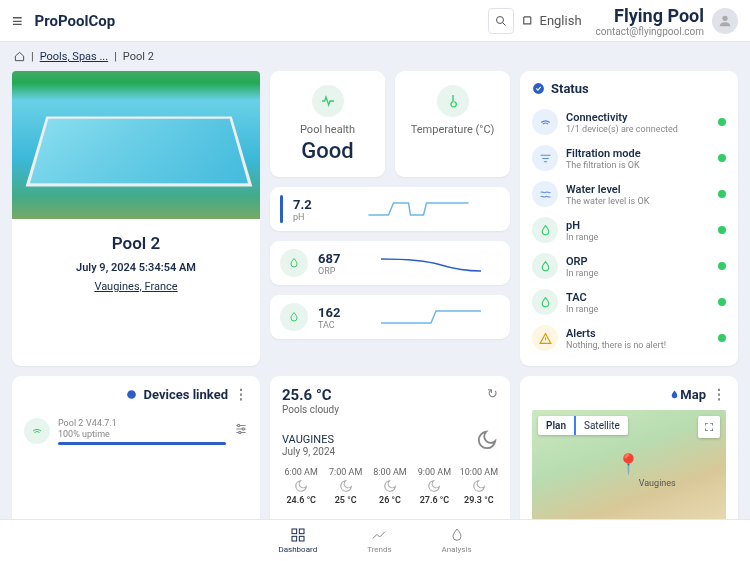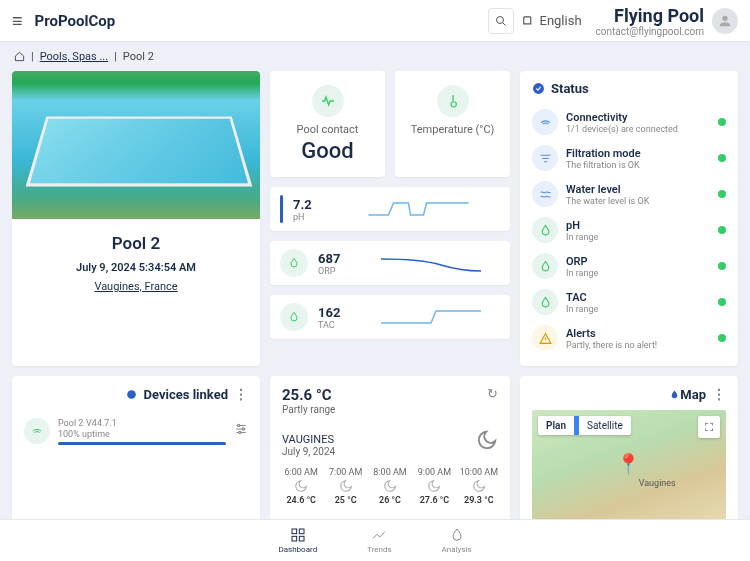--- a/index.html
+++ b/index.html
@@ -11,21 +11,21 @@
 .top-icon{width:26px;height:26px;display:flex;align-items:center;justify-content:center;border:1px solid #e0e2ea;border-radius:4px;margin-right:8px;color:#555;cursor:pointer}
 .lang{display:flex;align-items:center;color:#555;margin-right:14px;cursor:pointer}
 .lang svg{margin-right:4px}
 .user{text-align:right;margin-right:8px}
 .user-name{font-weight:700;color:#1a2b4a;font-size:18px}
 .user-email{font-size:10px;color:#888}
 .avatar{width:26px;height:26px;border-radius:50%;background:#e0e2ea;display:flex;align-items:center;justify-content:center;color:#aaa}
 .crumbs{padding:8px 14px;font-size:11px;color:#444;display:flex;align-items:center;gap:6px}
 .crumbs a{color:#1a2b4a;text-decoration:underline;cursor:pointer}
 .grid{display:grid;grid-template-columns:248px 1fr 218px;gap:10px;padding:0 12px}
-.card{background:#fff;border-radius:4px;box-shadow:0 1px 2px rgba(0,0,0,.05)}
+.card{background:#fff;border-radius:9px;box-shadow:0 1px 2px rgba(0,0,0,.05)}
 
 .pool-img{height:148px;background:linear-gradient(180deg,#4a6 0%,#2a5 8%,#6ad0e8 20%,#3bb8d8 60%,#4a8 85%,#7a6 100%);border-radius:4px 4px 0 0;position:relative;overflow:hidden}
 .pool-img::before{content:"";position:absolute;left:10%;top:25%;width:80%;height:50%;background:linear-gradient(135deg,#8de 0%,#4bd 100%);transform:perspective(200px) rotateX(30deg);border:3px solid #eee}
 .pool-info{padding:14px;text-align:center}
 .pool-title{font-weight:600;font-size:17px;margin-bottom:8px}
 .pool-date{font-size:11px;font-weight:600;margin-bottom:6px}
 .pool-loc{font-size:11px;text-decoration:underline}
 
 .center-col{display:flex;flex-direction:column;gap:10px}
 .two{display:grid;grid-template-columns:1fr 1fr;gap:10px}
@@ -70,21 +70,21 @@
 .w-date{font-size:10px;color:#666}
 .w-row{display:flex;gap:6px;margin-top:10px;font-size:9px;color:#666;text-align:center}
 .w-cell{flex:1}
 .w-cell .t{margin-bottom:2px}
 .w-cell .v{font-weight:600;color:#333}
 
 .map-card{padding:10px 12px}
 .map-box{height:110px;background:linear-gradient(160deg,#cde8c0 0%,#b8dcb0 40%,#d8c898 70%,#e8d8b0 100%);border-radius:2px;position:relative;margin-top:6px}
 .map-ctrl{position:absolute;top:6px;left:6px;background:#fff;border-radius:2px;display:flex;font-size:10px;box-shadow:0 1px 3px rgba(0,0,0,.2)}
 .map-ctrl span{padding:4px 8px;cursor:pointer}
-.map-ctrl span:first-child{font-weight:600;border-right:5px solid #3b82f6}
+.map-ctrl span:first-child{font-weight:600;border-right:2px solid #3b82f6}
 .map-fs{position:absolute;top:6px;right:6px;width:22px;height:22px;background:#fff;border-radius:2px;display:flex;align-items:center;justify-content:center;box-shadow:0 1px 3px rgba(0,0,0,.2);cursor:pointer;font-size:11px}
 .pin{position:absolute;left:50%;top:60%;transform:translate(-50%,-100%);color:#d33;font-size:20px}
 .map-loc{position:absolute;left:55%;top:62%;font-size:9px;color:#555}
 
 .bottom{position:absolute;bottom:0;left:0;right:0;height:42px;background:#fff;border-top:1px solid #e5e7ef;display:flex;align-items:center;justify-content:center;gap:50px}
 .nav-item{text-align:center;font-size:8px;color:#888;cursor:pointer}
 .nav-item.active{color:#1a2b4a}
 .nav-item svg{display:block;margin:0 auto 2px}
 .row2{display:grid;grid-template-columns:248px 1fr 218px;gap:10px;padding:10px 12px 0}
 .head-flex{display:flex;justify-content:flex-end;align-items:center}
@@ -142,21 +142,21 @@
   </div>
 
   <div class="center-col">
     <div class="two">
       <div class="card big-metric">
         <div class="big-icon">
             <svg width="16" height="16" viewBox="0 0 24 24" fill="none" stroke="#3c6" stroke-width="2">
               <path d="M3 12h4l2-6 4 12 2-6h6"></path>
             </svg>
           </div>
-        <div class="big-label">Pool contact</div>
+        <div class="big-label">Pool health</div>
         <div class="big-val">Good</div>
       </div>
       <div class="card big-metric">
         <div class="big-icon">
             <svg width="16" height="16" viewBox="0 0 24 24" fill="none" stroke="#3c6" stroke-width="2">
               <path d="M12 3v10a4 4 0 1 0 2 0"></path>
             </svg>
           </div>
         <div class="big-label">Temperature (°C)</div>
       </div>
@@ -283,21 +283,21 @@
       <span class="dot"></span>
     </div>
         <div class="status-row">
       <span class="status-icon y">
             <svg width="13" height="13" viewBox="0 0 24 24" fill="none" stroke="#d90" stroke-width="2">
               <path d="M12 3 2 21h20zM12 10v5m0 3h0"></path>
             </svg>
           </span>
       <div class="status-txt">
             <div class="status-title">Alerts</div>
-            <div class="status-sub">Partly, there is no alert!</div>
+            <div class="status-sub">Nothing, there is no alert!</div>
           </div>
       <span class="dot"></span>
     </div>
       </div>
   </div>
 </div>
 
 <div class="row2">
 
   <div class="card devices">
@@ -327,21 +327,21 @@
             <circle cx="16" cy="12" r="2" fill="#fff"></circle>
             <circle cx="10" cy="18" r="2" fill="#fff"></circle>
           </svg></span>
     </div>
   </div>
 
   <div class="card weather">
     <div class="w-head">
       <div>
         <div class="w-temp">25.6 °C</div>
-        <div class="w-cond">Partly range</div>
+        <div class="w-cond">Pools cloudy</div>
       </div>
       <span style="color:#888;cursor:pointer">↻</span>
     </div>
     <div style="display:flex;justify-content:space-between;align-items:center;margin-top:8px">
       <div>
         <div class="w-loc">VAUGINES</div>
         <div class="w-date">July 9, 2024</div>
       </div>
       <svg width="22" height="22" viewBox="0 0 24 24" fill="none" stroke="#888" stroke-width="2">
           <path d="M21 13A9 9 0 1 1 11 3a7 7 0 0 0 10 10z"></path>

